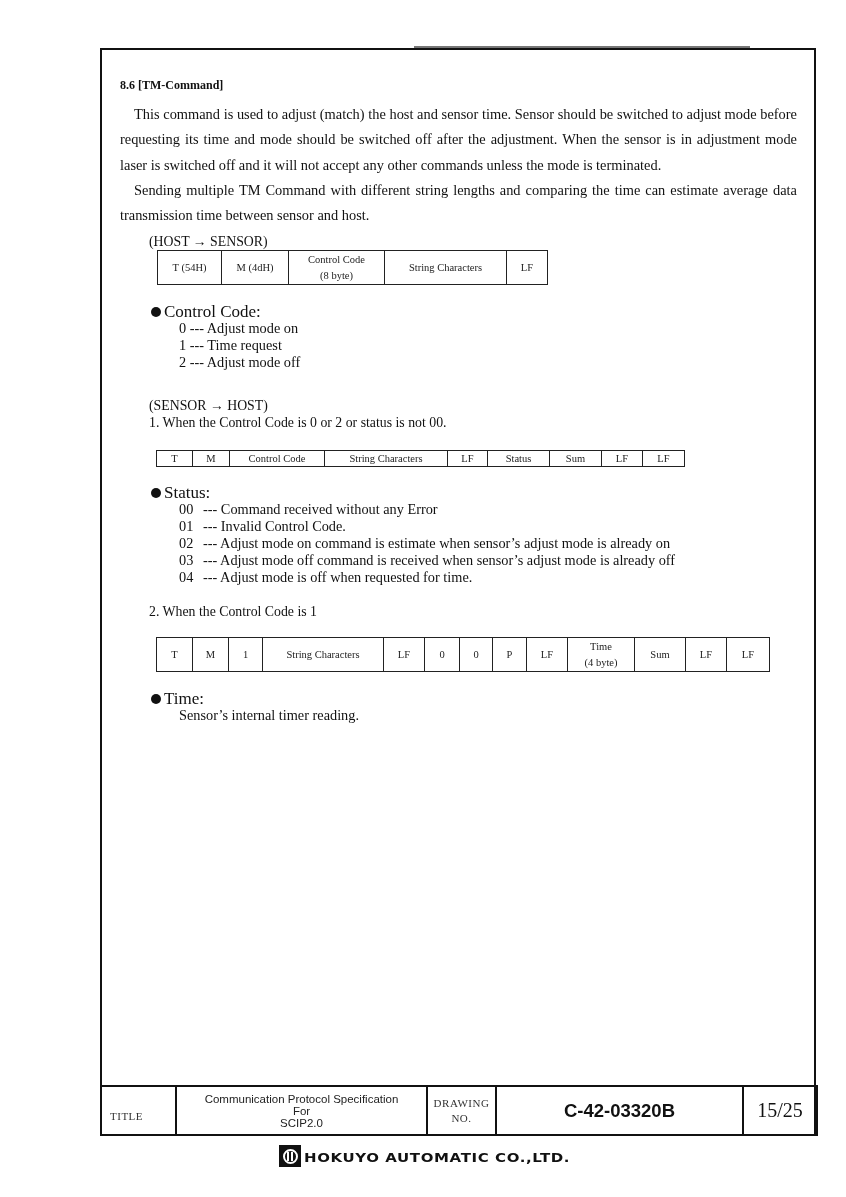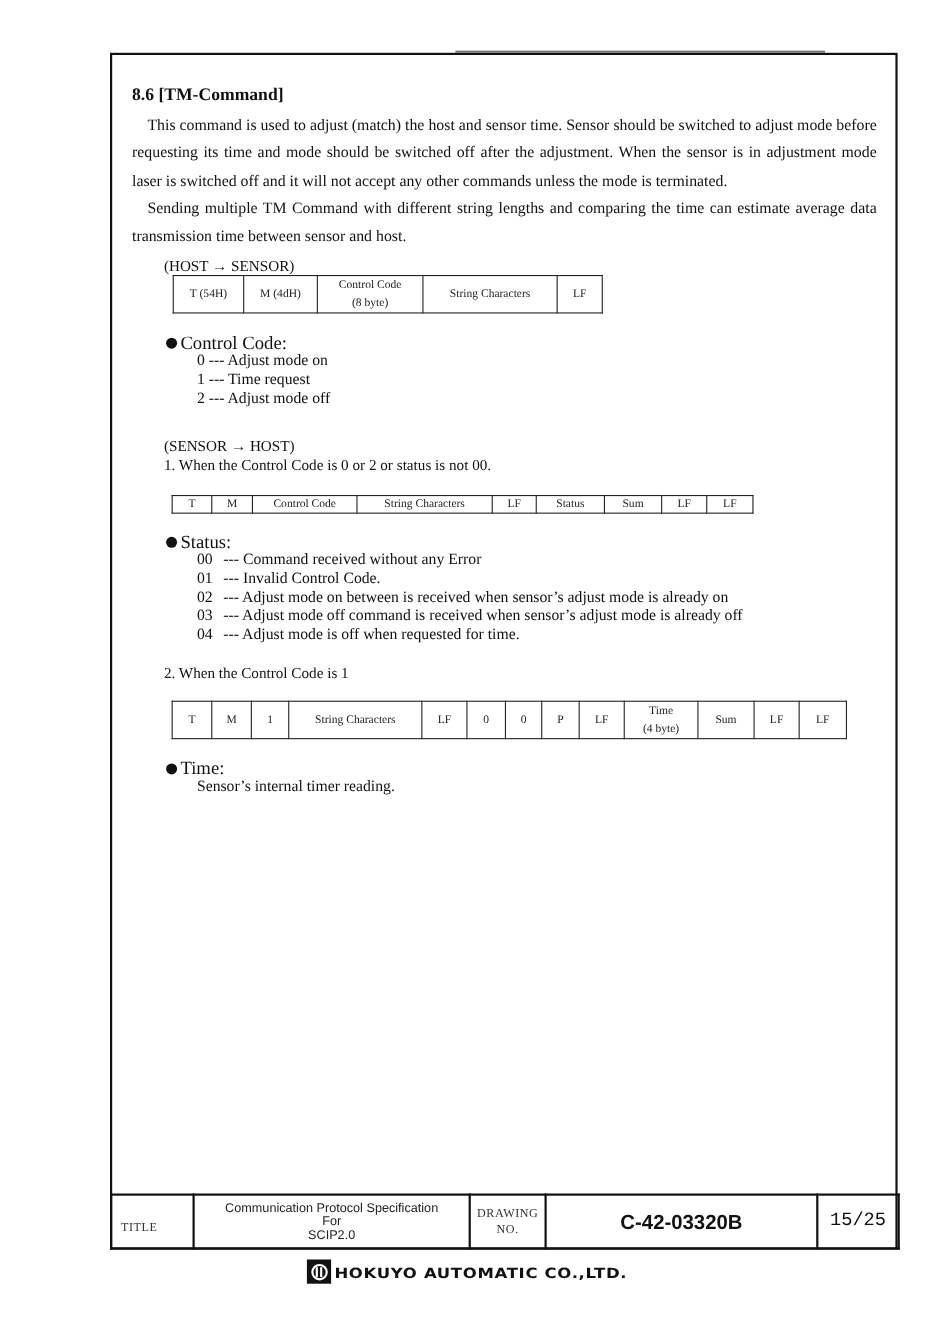--- a/index.html
+++ b/index.html
@@ -2,40 +2,40 @@
 <html><head>
 <meta charset="utf-8">
 <style>
   html, body { margin: 0; padding: 0; background: #ffffff; }
   body { width: 846px; height: 1197px; position: relative; overflow: hidden;
          font-family: "Liberation Serif", "DejaVu Serif", serif; color: #111; }
   .abs { position: absolute; }
   .frame { position: absolute; left: 100px; top: 48px; width: 716px; height: 1088px;
            border: 2px solid #111; box-sizing: border-box; }
   .frame-top-thin { position: absolute; left: 414px; top: 46px; width: 336px; height: 2px; background:#777; }
-  .heading { left: 120px; top: 78px; font-weight: bold; font-size: 16px; }
+  .heading { left: 120px; top: 78px; font-weight: bold; font-size: 12px; }
   .para { left: 120px; width: 677px; font-size: 14.4px; line-height: 25.3px; text-align: justify; }
   .para .indent { display: inline-block; width: 14px; }
   .p1 { top: 102px; }
   .p2 { top: 178px; }
   .small { font-size: 13.8px; line-height: 17px; text-align: right; }
   table.frm { position: absolute; border-collapse: collapse; table-layout: fixed; border-radius: 16px; }
   table.frm td { border: 1.3px solid #222; text-align: center; vertical-align: middle;
                  font-size: 10.5px; padding: 0; line-height: 16px; color: #222; }
   .bullet-line { font-size: 17px; line-height: 17px; }
   .dot { display: inline-block; width: 10px; height: 10px; border-radius: 50%; background:#111; margin-right: 3px; vertical-align: 0px; }
   .list { font-size: 14.3px; line-height: 17px; }
   table.footer { position: absolute; left: 100px; top: 1085px; width: 716px; height: 51px;
                  border-collapse: collapse; table-layout: fixed; }
   table.footer td { border: 2px solid #111; text-align: center; vertical-align: middle; padding: 0; }
   .ft-title { font-size: 11px; text-align: left !important; padding-left: 8px !important; vertical-align: bottom !important; padding-bottom: 12px !important; letter-spacing: 0.5px; color:#333; }
   .ft-doc { font-family: "Liberation Sans", "DejaVu Sans", sans-serif; font-size: 11.5px; line-height: 12px; color:#222; }
   .ft-drawing { font-size: 11px; line-height: 15px; letter-spacing: 0.5px; color:#333; }
   .ft-number { font-family: "Liberation Sans", "DejaVu Sans", sans-serif; font-weight: bold; font-size: 18.5px; }
-  .ft-page { font-family: Liberation Mono, monospace; font-size: 17px; }
+  .ft-page { font-family: Liberation Serif, serif; font-size: 20px; }
   .logo { left: 279px; top: 1144px; height: 24px; display: flex; align-items: center; }
   .logo-mark { width: 22px; height: 22px; background: #111; display:flex; align-items:center; justify-content:center; }
   .logo-mark .ring { width: 15px; height: 15px; border: 2px solid #fff; border-radius: 50%; display:flex; align-items:center; justify-content:center; box-sizing: border-box; }
   .logo-mark .bars { width: 6px; height: 9px; border-left: 2px solid #fff; border-right: 2px solid #fff; box-sizing: border-box; }
   .logo-text { margin-left: 3px; font-family: "DejaVu Sans", sans-serif; font-weight: bold; font-size: 15px; letter-spacing: 0.6px; transform: scaleY(0.85); margin-top: 4px; }
 </style>
 </head>
 <body>
 
 <div class="frame"></div>
@@ -103,21 +103,21 @@
     <td style="line-height:13px;">LF</td>
     <td style="line-height:13px;">LF</td>
   </tr>
 </tbody>
   </table>
 
 <div class="abs bullet-line" style="left:151px; top:484px;"><span class="dot"></span><span>Status:</span></div>
 <div class="abs list" style="left:179px; top:501px;">
   <div><span style="display:inline-block;width:24px;">00</span><span>--- Command received without any Error</span></div>
   <div><span style="display:inline-block;width:24px;">01</span><span>--- Invalid Control Code.</span></div>
-  <div><span style="display:inline-block;width:24px;">02</span><span>--- Adjust mode on between is received when sensor’s adjust mode is already on</span></div>
+  <div><span style="display:inline-block;width:24px;">02</span><span>--- Adjust mode on command is estimate when sensor’s adjust mode is already on</span></div>
   <div><span style="display:inline-block;width:24px;">03</span><span>--- Adjust mode off command is received when sensor’s adjust mode is already off</span></div>
   <div><span style="display:inline-block;width:24px;">04</span><span>--- Adjust mode is off when requested for time.</span></div>
 </div>
 
 <div class="abs small" style="left:149px; top:603px;">2. When the Control Code is 1</div>
 
 <table class="frm" style="left:156px; top:637px; width:613px; height:35px;">
   <colgroup>
     <col style="width:36px">
       <col style="width:36px">

